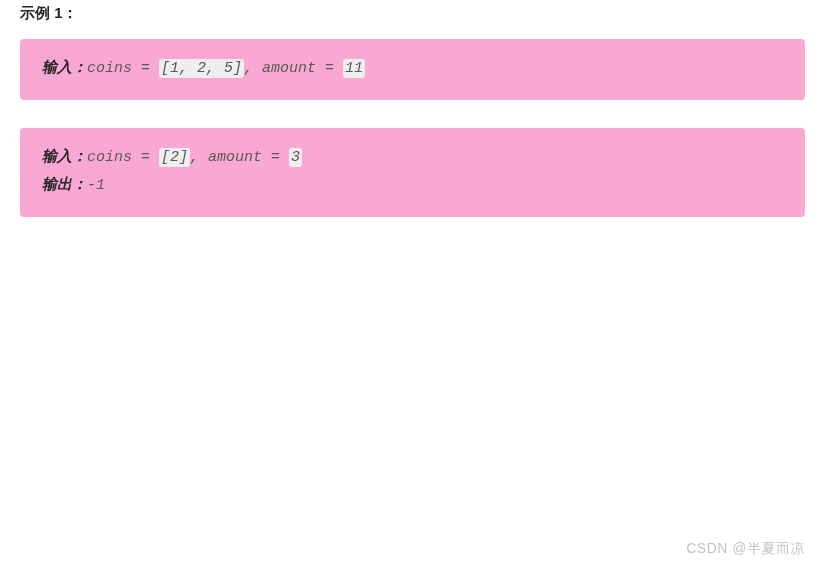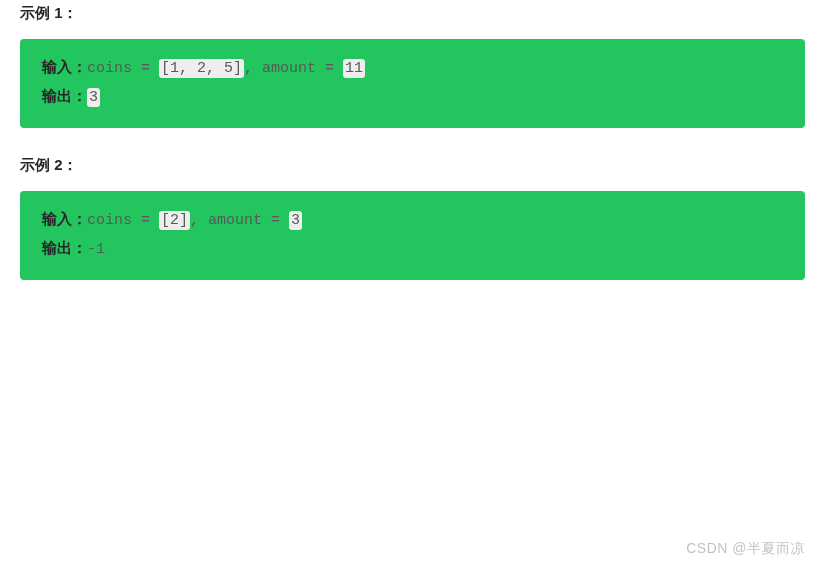--- a/index.html
+++ b/index.html
@@ -19,28 +19,29 @@
       padding-right: 16px;
     }
     .heading {
       font-size: 15px;
       font-weight: 700;
       color: #262626;
       margin-top: 4px;
       margin-bottom: 16px;
     }
     .code-block {
-      background: #22c55e;
+      background: #f9a8d4;
       border-radius: 4px;
       padding: 16px 22px;
       margin-bottom: 28px;
       font-family: "SF Mono", Menlo, Monaco, Consolas, "Courier New", monospace;
       font-size: 15px;
       line-height: 1.9;
       color: #595959;
+      font-style: italic;
     }
     .line {
       display: block;
       white-space: pre;
     }
     .bold-label {
       font-weight: 700;
       color: #262626;
     }
     .hl {
@@ -60,26 +61,24 @@
   </style>
 </head>
 <body>
 
 <div class="container">
 
   <div>
     <div class="heading">示例 1：</div>
     <div class="code-block">
       <span class="line"><span class="bold-label">输入：</span><span>coins = </span><span class="hl">[1, 2, 5]</span><span>, amount = </span><span class="hl">11</span></span>
-      <span class="line"><span class="bold-label">输出：</span><span class="hl">3</span></span>
     </div>
   </div>
 
   <div>
-    <div class="heading">示例 2：</div>
     <div class="code-block">
       <span class="line"><span class="bold-label">输入：</span><span>coins = </span><span class="hl">[2]</span><span>, amount = </span><span class="hl">3</span></span>
       <span class="line"><span class="bold-label">输出：</span><span>-1</span></span>
     </div>
   </div>
 
   <div>
   </div>
 
 </div>

